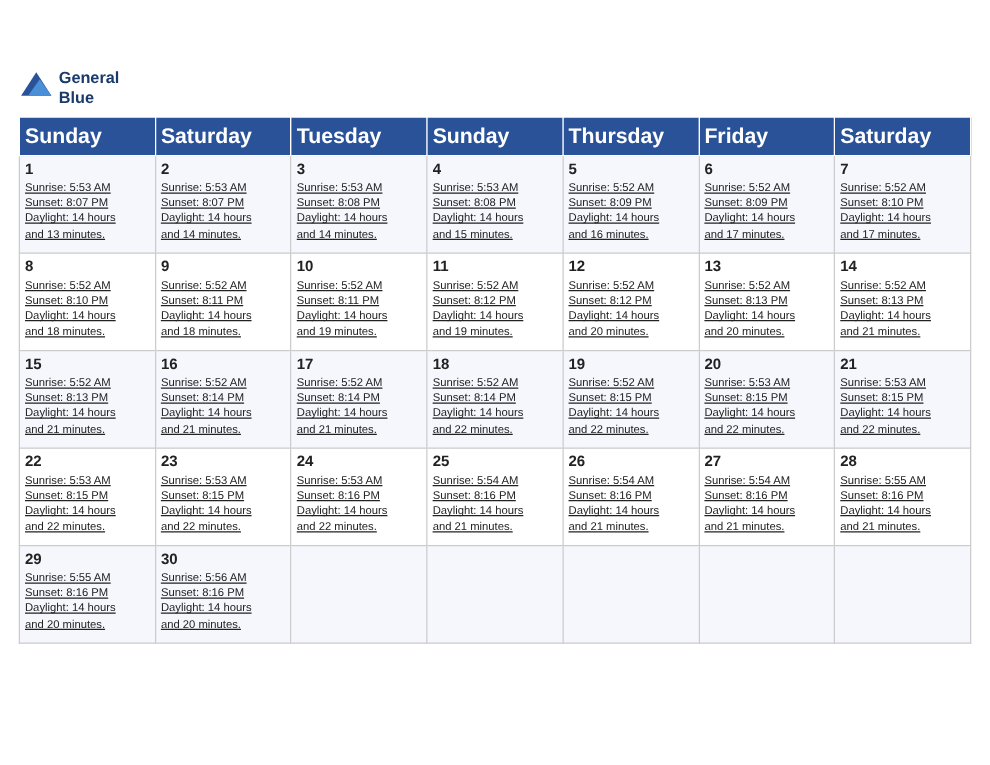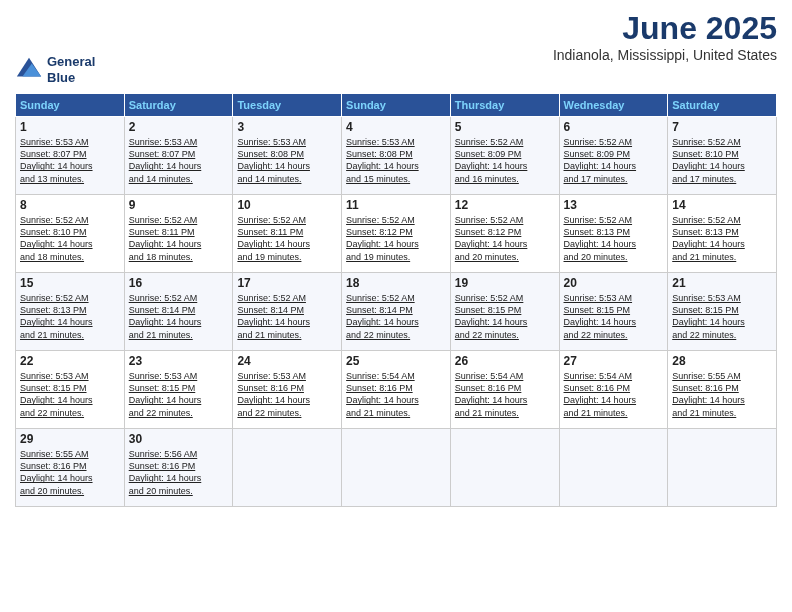--- a/index.html
+++ b/index.html
@@ -49,22 +49,22 @@
       font-size: 14px;
       color: #333;
     }
     table {
       width: 100%;
       border-collapse: collapse;
       table-layout: fixed;
     }
     thead tr th {
       background-color: #2a5298;
-      color: #7dd3fc;
-      font-size: 11px;
+      color: #ffffff;
+      font-size: 17px;
       font-weight: bold;
       padding: 5px 4px;
       text-align: left;
       border: 1px solid #fff;
       margin-left: 20px;
     }
     tbody tr td {
       border: 1px solid #ccc;
       vertical-align: top;
       padding: 3px 4px;
@@ -97,36 +97,32 @@
     <div class="logo">
       <svg class="logo-icon" viewBox="0 0 30 30">
         <polygon points="15,2 28,22 2,22" fill="#2a5298"></polygon>
         <polygon points="18,8 28,22 8,22" fill="#4a90d9"></polygon>
       </svg>
       <div class="logo-text">
         <div>General</div>
         <div>Blue</div>
       </div>
     </div>
-    <div class="title-area">
-      <div class="month-title">June 2025</div>
-      <div class="location">Indianola, Mississippi, United States</div>
-    </div>
   </div>
 
   <table>
     <thead>
       <tr>
 
       <th>Sunday</th>
           <th>Saturday</th>
           <th>Tuesday</th>
           <th>Sunday</th>
           <th>Thursday</th>
-          <th>Wednesday</th>
+          <th>Friday</th>
           <th>Saturday</th>
         </tr>
     </thead>
     <tbody id="calendar-body">
     <tr>
           <td>
             <span class="day-num">1</span>
             <div class="cell-text" style="white-space: pre-line;">Sunrise: 5:53 AM
 Sunset: 8:07 PM
 Daylight: 14 hours

